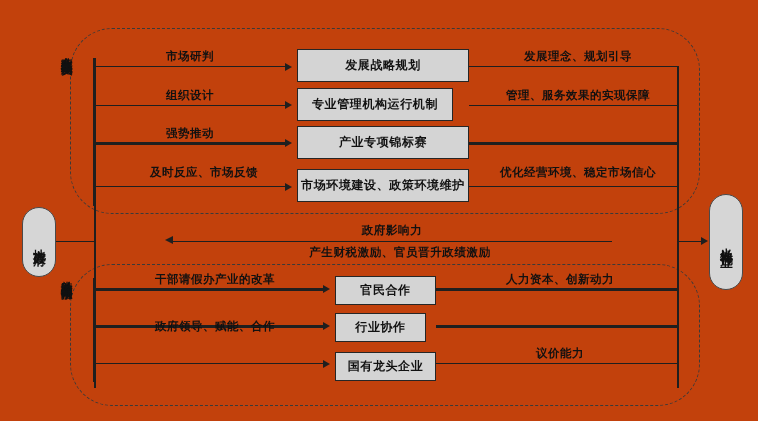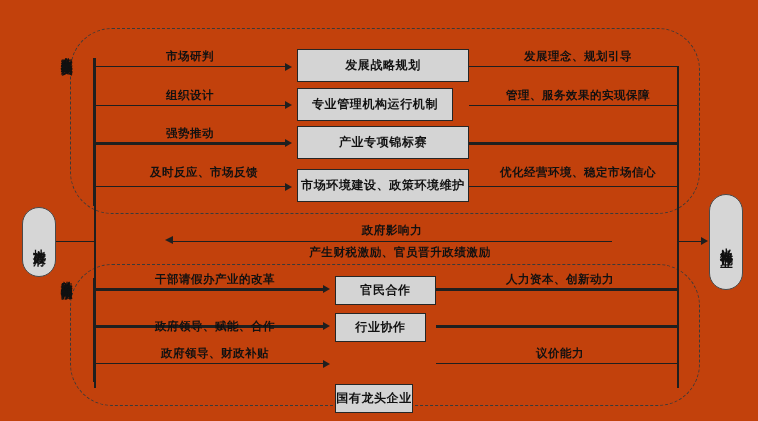--- a/index.html
+++ b/index.html
@@ -192,20 +192,19 @@
   <div class="elabel" style="left:560px;top:272px;">人力资本、创新动力</div>
 
   <div class="hline thick" style="left:95px;top:325px;width:228px;"></div>
   <div class="arrow-r" style="left:323px;top:322px;"></div>
   <div class="elabel" style="left:215px;top:309px;margin-top:10px;">政府领导、赋能、合作</div>
   <div class="pbox" style="left:335px;top:313px;width:91px;height:29px;">行业协作</div>
   <div class="hline thick" style="left:436px;top:325px;width:242px;"></div>
 
   <div class="hline" style="left:95px;top:363px;width:228px;"></div>
   <div class="arrow-r" style="left:323px;top:359.6px;"></div>
-  <div class="elabel" style="left:215px;top:346px;">政府领导、财政补贴</div>
-  <div class="pbox" style="left:335px;top:352px;width:78px;height:29px;margin-top:32px;">国有龙头企业</div>
+  <div class="pbox" style="left:335px;top:352px;width:101px;height:29px;">国有龙头企业</div>
   <div class="hline" style="left:436px;top:363px;width:242px;"></div>
   <div class="elabel" style="left:560px;top:346px;">议价能力</div>
 
   <div class="vline" style="left:677px;top:288px;height:76px;"></div>
 
 </div>
 
 </body></html>

